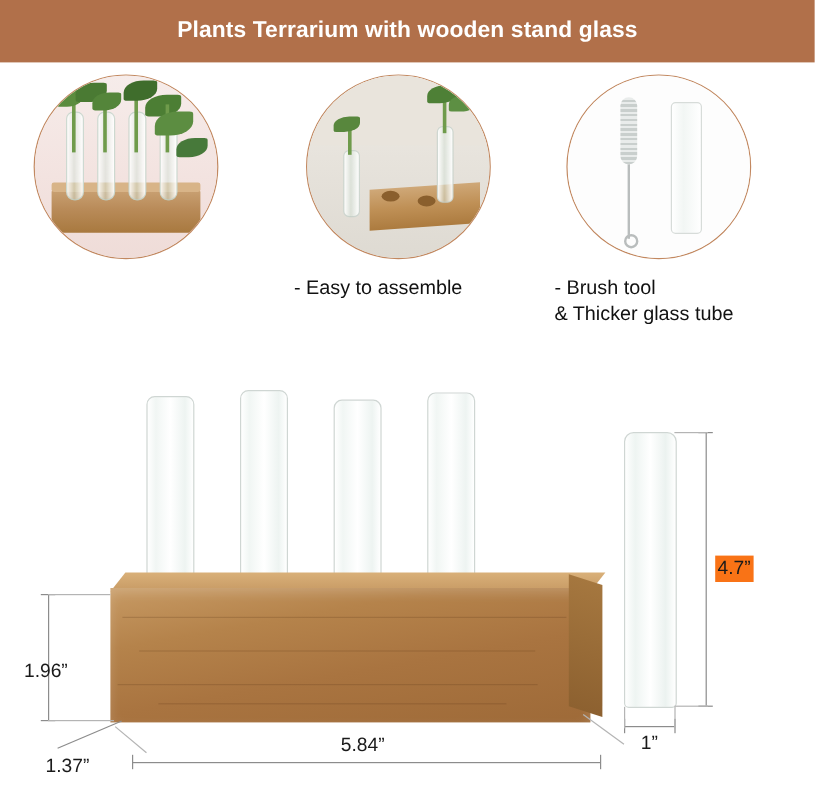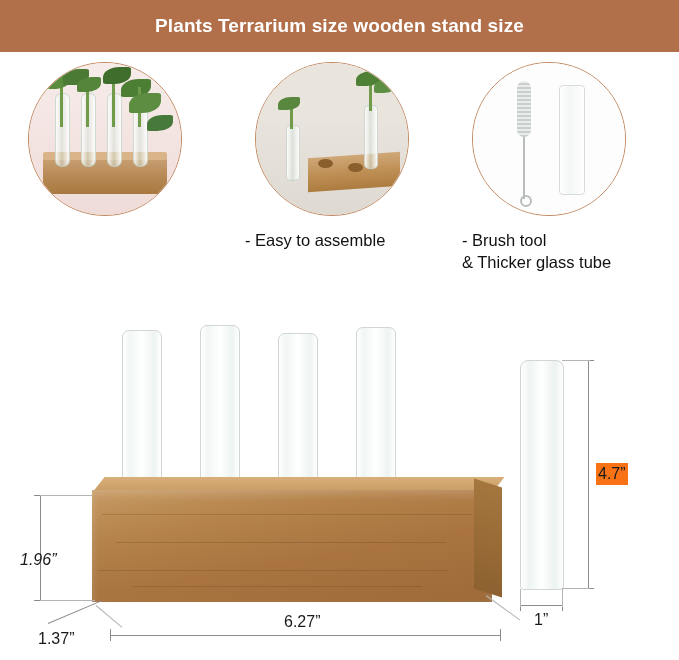--- a/index.html
+++ b/index.html
@@ -239,21 +239,21 @@
   }
   .tick {
     position: absolute;
     background: #8c8c8c;
   }
 </style>
 </head>
 <body>
 
 <div class="banner">
-  <div class="banner-title">Plants Terrarium size wooden stand size</div>
+  <div class="banner-title">Plants Terrarium with wooden stand glass</div>
 </div>
 
 <div class="features">
 
   <div class="feature f0">
     <div class="circle">
       <div class="p1-bg"></div>
       <div class="p1-stand"></div>
       <div class="p1-tube p1-t0"></div>
       <div class="p1-tube p1-t1"></div>
@@ -322,31 +322,31 @@
   </div>
   <div class="wood-side"></div>
 
   <div class="tube-right"></div>
 
   <div class="dim-line dim-v" style="left:40px;top:190px;height:105px;"></div>
   <div class="tick dim-h" style="left:34px;top:190px;width:12px;height:1px;background:#8c8c8c;"></div>
   <div class="tick dim-h" style="left:34px;top:295px;width:12px;height:1px;background:#8c8c8c;"></div>
   <div class="dim-line dim-h" style="left:40px;top:190px;width:52px;background:#b4b4b4;"></div>
   <div class="dim-line dim-h" style="left:40px;top:295px;width:55px;background:#b4b4b4;"></div>
-  <div class="dim-label" style="left:20px;top:246px;font-style:italic;">1.96”</div>
+  <div class="dim-label" style="left:20px;top:246px;">1.96”</div>
 
   <div class="dim-line" style="left:48px;top:318px;width:58px;height:1px;transform:rotate(-23deg);transform-origin:left center;"></div>
   <div class="dim-label" style="left:38px;top:325px;">1.37”</div>
 
   <div class="dim-line dim-h" style="left:110px;top:330px;width:390px;"></div>
   <div class="tick dim-v" style="left:110px;top:324px;width:1px;height:12px;background:#8c8c8c;"></div>
   <div class="tick dim-v" style="left:500px;top:324px;width:1px;height:12px;background:#8c8c8c;"></div>
   <div class="dim-line" style="left:96px;top:300px;width:34px;height:1px;background:#b4b4b4;transform:rotate(40deg);transform-origin:left center;"></div>
   <div class="dim-line" style="left:486px;top:290px;width:42px;height:1px;background:#b4b4b4;transform:rotate(36deg);transform-origin:left center;"></div>
-  <div class="dim-label" style="left:278px;top:308px;background:#ffffff;padding:0 6px;">6.27”</div>
+  <div class="dim-label" style="left:278px;top:308px;background:#ffffff;padding:0 6px;">5.84”</div>
 
   <div class="dim-line dim-v" style="left:588px;top:55px;height:228px;"></div>
   <div class="tick dim-h" style="left:582px;top:55px;width:12px;height:1px;background:#8c8c8c;"></div>
   <div class="tick dim-h" style="left:582px;top:283px;width:12px;height:1px;background:#8c8c8c;"></div>
   <div class="dim-line dim-h" style="left:562px;top:55px;width:28px;background:#b4b4b4;"></div>
   <div class="dim-line dim-h" style="left:562px;top:283px;width:28px;background:#b4b4b4;"></div>
   <div class="dim-label" style="left:596px;top:158px;background:#f97316;padding:2px 2px;">4.7”</div>
 
   <div class="dim-line dim-h" style="left:520px;top:300px;width:42px;"></div>
   <div class="tick dim-v" style="left:520px;top:294px;width:1px;height:12px;background:#8c8c8c;"></div>

